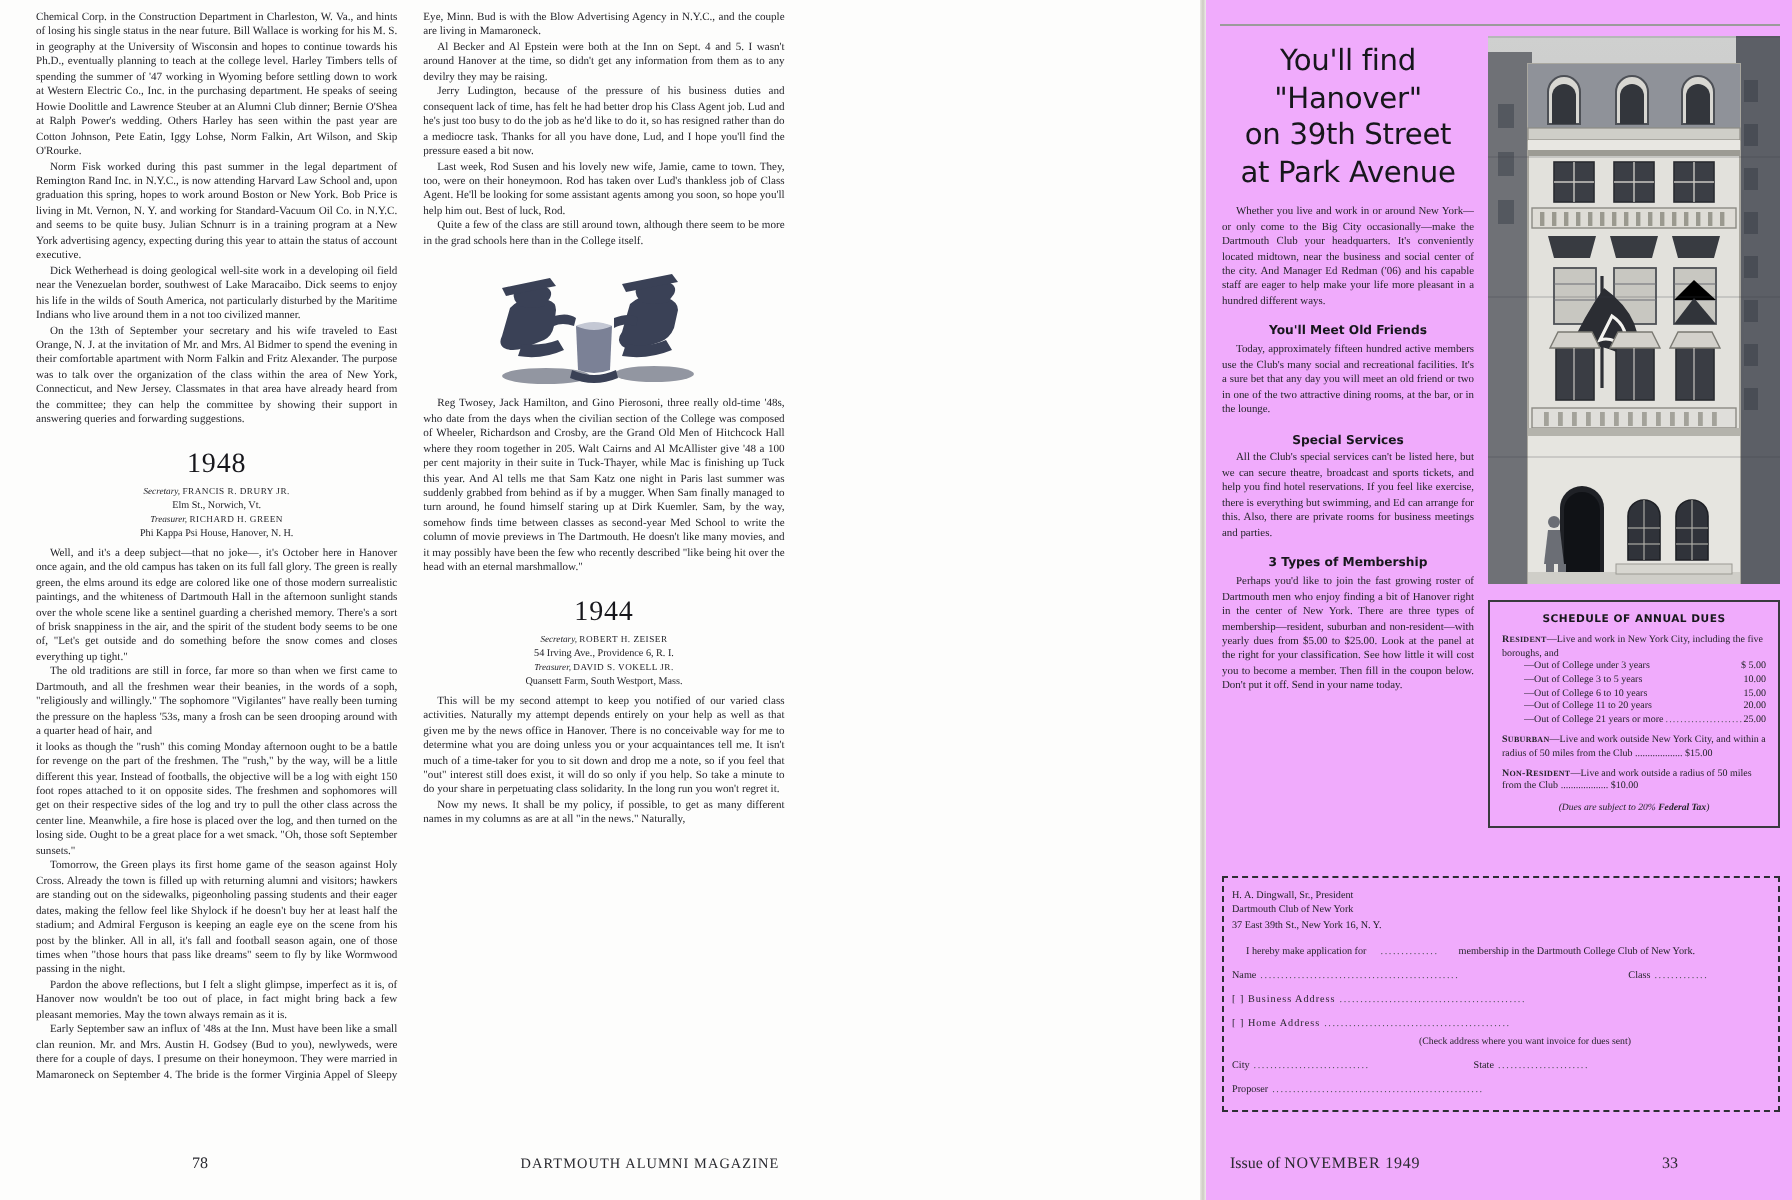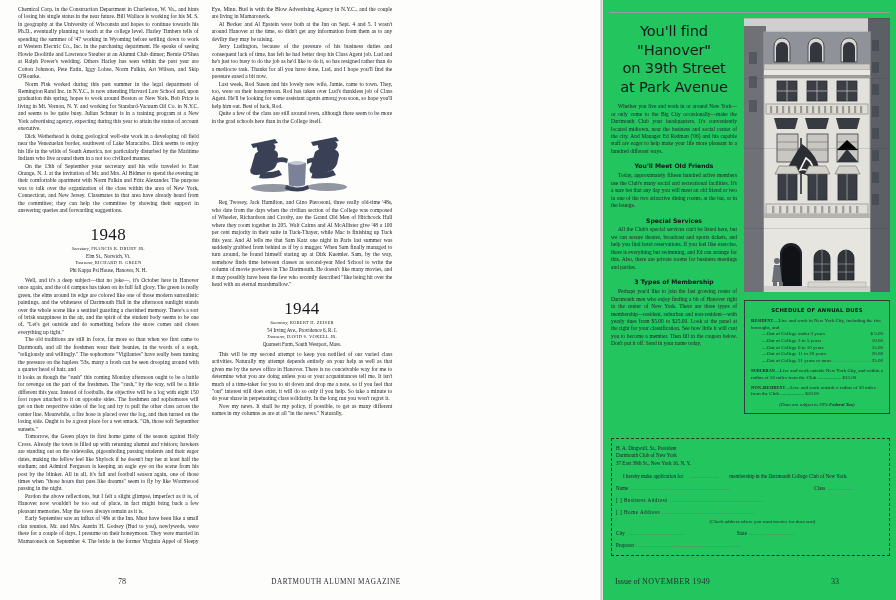--- a/index.html
+++ b/index.html
@@ -34,21 +34,21 @@
   .cols p{margin:0;text-indent:7px;}
   .cols p.noind{text-indent:0;}
 
   .class-head{
     break-inside:avoid;
     text-align:center;
     margin:11px 0 2px;
     text-indent:0;
   }
   .class-year{
-    font-size:17px;
+    font-size:14px;
     letter-spacing:.4px;
     line-height:1;
     margin-bottom:3px;
     color:#17171c;
   }
   .officer{
     font-size:4.6px;
     line-height:1.5;
     text-indent:0;
     margin:0;
@@ -69,21 +69,21 @@
   
   .foot-left{
     position:absolute;
     left:0;right:0;bottom:14px;
     display:flex;
     align-items:baseline;
     font-size:6.6px;
   }
   .foot-pageno{
     width:200px;text-align:center;
-    font-size:8px;color:#2a2a30;margin-left:22px;
+    font-size:8px;color:#2a2a30;
   }
   .foot-mag{
     flex:1;text-align:center;
     font-variant:small-caps;
     letter-spacing:.55px;
     font-size:7.2px;
     color:#2a2a30;
   }
   .foot-spacer{width:150px;}
 
@@ -92,21 +92,21 @@
     width:3px;height:600px;
     background:linear-gradient(to right,#e9e7e2,#cdcac3,#eeece8);
   }
 
   
   .page-right{
     position:relative;
     width:293px;height:600px;
     box-sizing:border-box;
     padding:0;
-    background:#22c55e;
+    background:#f0abfc;
   }
   .ad-rule{
     position:absolute;left:7px;right:6px;top:12px;
     height:1px;background:#9b9b9b;
   }
   .ad-inner{
     position:absolute;left:8px;right:6px;top:18px;bottom:0;
   }
   .ad-top{display:flex;gap:7px;}
   .ad-left-col{width:128px;}

